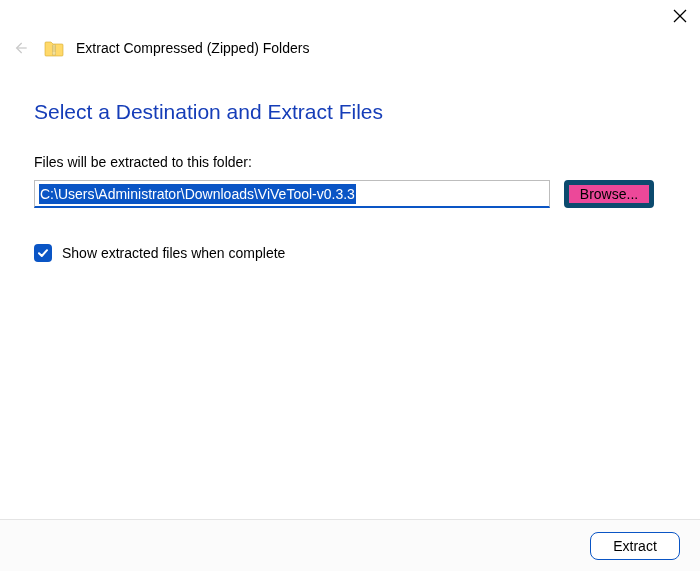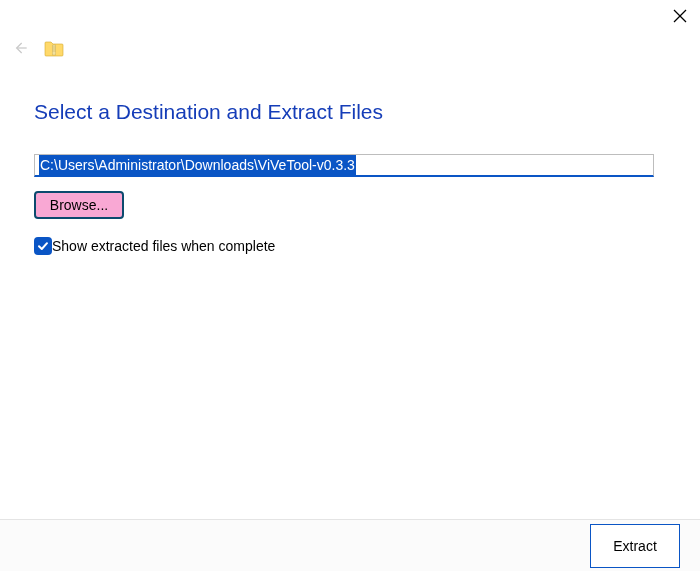--- a/index.html
+++ b/index.html
@@ -67,22 +67,21 @@
     }
     .sub-label {
       font-size: 14px;
       color: #000;
       margin-bottom: 10px;
     }
     .path-row {
       display: flex;
       gap: 14px;
       align-items: stretch;
-      margin-bottom: 18px;
-      flex-direction: column;
+      margin-bottom: 36px;
     }
     .path-input-wrap {
       flex: 1;
       position: relative;
       height: 28px;
       border: 1px solid #bdbdbd;
       border-bottom: 2px solid #0a55c5;
       background: #fff;
       display: flex;
       align-items: center;
@@ -92,30 +91,31 @@
       font-size: 14px;
       color: #fff;
       background: #0a55c5;
       padding: 0 1px;
       line-height: 20px;
       white-space: nowrap;
     }
     .browse-btn {
       width: 90px;
       height: 28px;
-      border: 2px solid #0c4a6e;
+      border: 5px solid #0c4a6e;
       border-radius: 4px;
-      background: #f9a8d4;
+      background: #ec4899;
       font-size: 14px;
       font-family: inherit;
       cursor: pointer;
     }
     .checkbox-row {
       display: flex;
       align-items: center;
+      gap: 10px;
     }
     .checkbox {
       width: 18px;
       height: 18px;
       border-radius: 4px;
       background: #0a55c5;
       display: flex;
       align-items: center;
       justify-content: center;
       cursor: pointer;
@@ -137,22 +137,22 @@
       border-top: 1px solid #e4e4e4;
       background: #fbfbfb;
       display: flex;
       justify-content: flex-end;
       align-items: center;
       padding-right: 20px;
       gap: 10px;
     }
     .footer-btn {
       min-width: 90px;
-      height: 44px;
-      border-radius: 0;
+      height: 28px;
+      border-radius: 8px;
       font-size: 14px;
       font-family: inherit;
       cursor: pointer;
       padding: 0 16px;
     }
     .extract-btn {
       border: 1px solid #0a55c5;
       background: #fff;
       color: #000;
     }
@@ -181,24 +181,26 @@
   </div>
   <div class="folder-icon">
     <svg viewBox="0 0 20 18" width="20" height="18">
       <path d="M1 4 L1 16 Q1 17 2 17 L18 17 Q19 17 19 16 L19 6 Q19 5 18 5 L9 5 L7 3 L2 3 Q1 3 1 4 Z" fill="#ffd96a" stroke="#d4a92b" stroke-width="0.6"></path>
       <rect x="8.2" y="6" width="3.6" height="10" fill="#f0e0a0" stroke="#c9a94b" stroke-width="0.4"></rect>
       <line x1="8.2" y1="8" x2="11.8" y2="8" stroke="#c9a94b" stroke-width="0.5"></line>
       <line x1="8.2" y1="10" x2="11.8" y2="10" stroke="#c9a94b" stroke-width="0.5"></line>
       <line x1="8.2" y1="12" x2="11.8" y2="12" stroke="#c9a94b" stroke-width="0.5"></line>
     </svg>
   </div>
+  <div class="header-title">Extract Compressed (Zipped) Folders</div>
 </div>
 
 <div class="content">
   <h1 class="main-heading">Select a Destination and Extract Files</h1>
+  <div class="sub-label">Files will be extracted to this folder:</div>
   <div class="path-row">
     <div class="path-input-wrap">
       <span class="path-highlight">C:\Users\Administrator\Downloads\ViVeTool-v0.3.3</span>
     </div>
     <button class="browse-btn">Browse...</button>
   </div>
   <div class="checkbox-row">
     <div class="checkbox">
       <svg viewBox="0 0 12 12">
         <path d="M2 6.2 L4.8 9 L10 3.2" stroke="#fff" stroke-width="2" fill="none" stroke-linecap="round" stroke-linejoin="round"></path>

